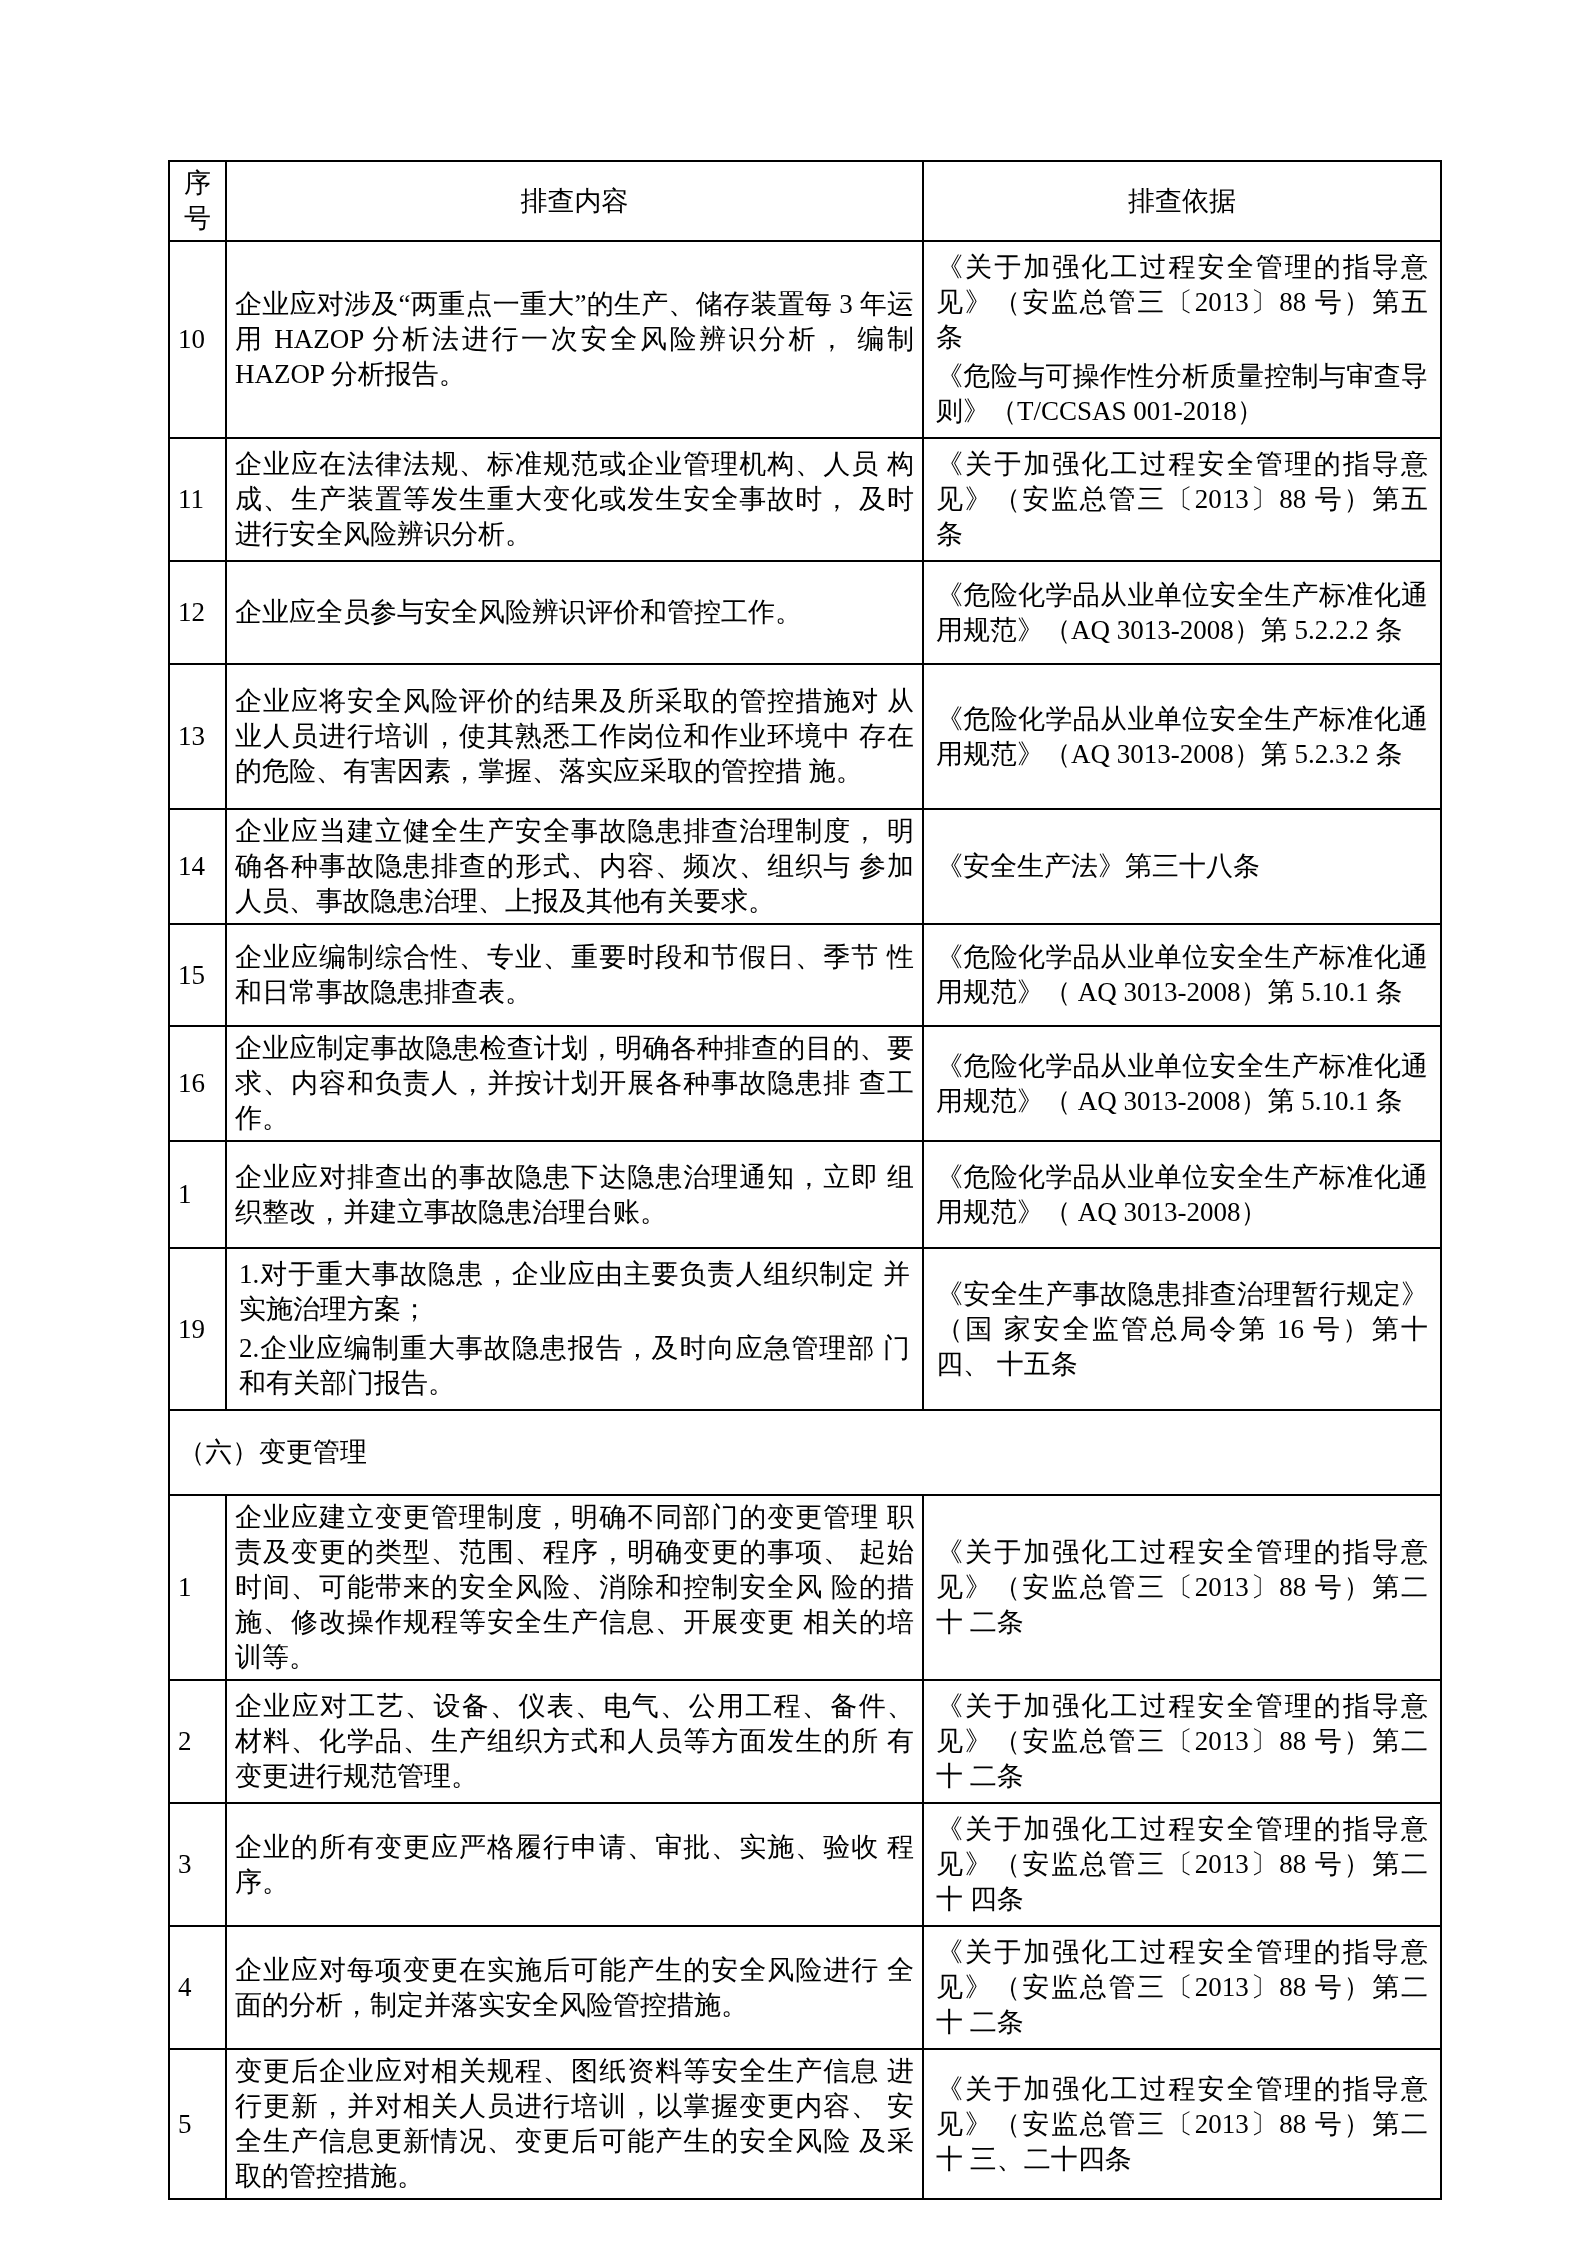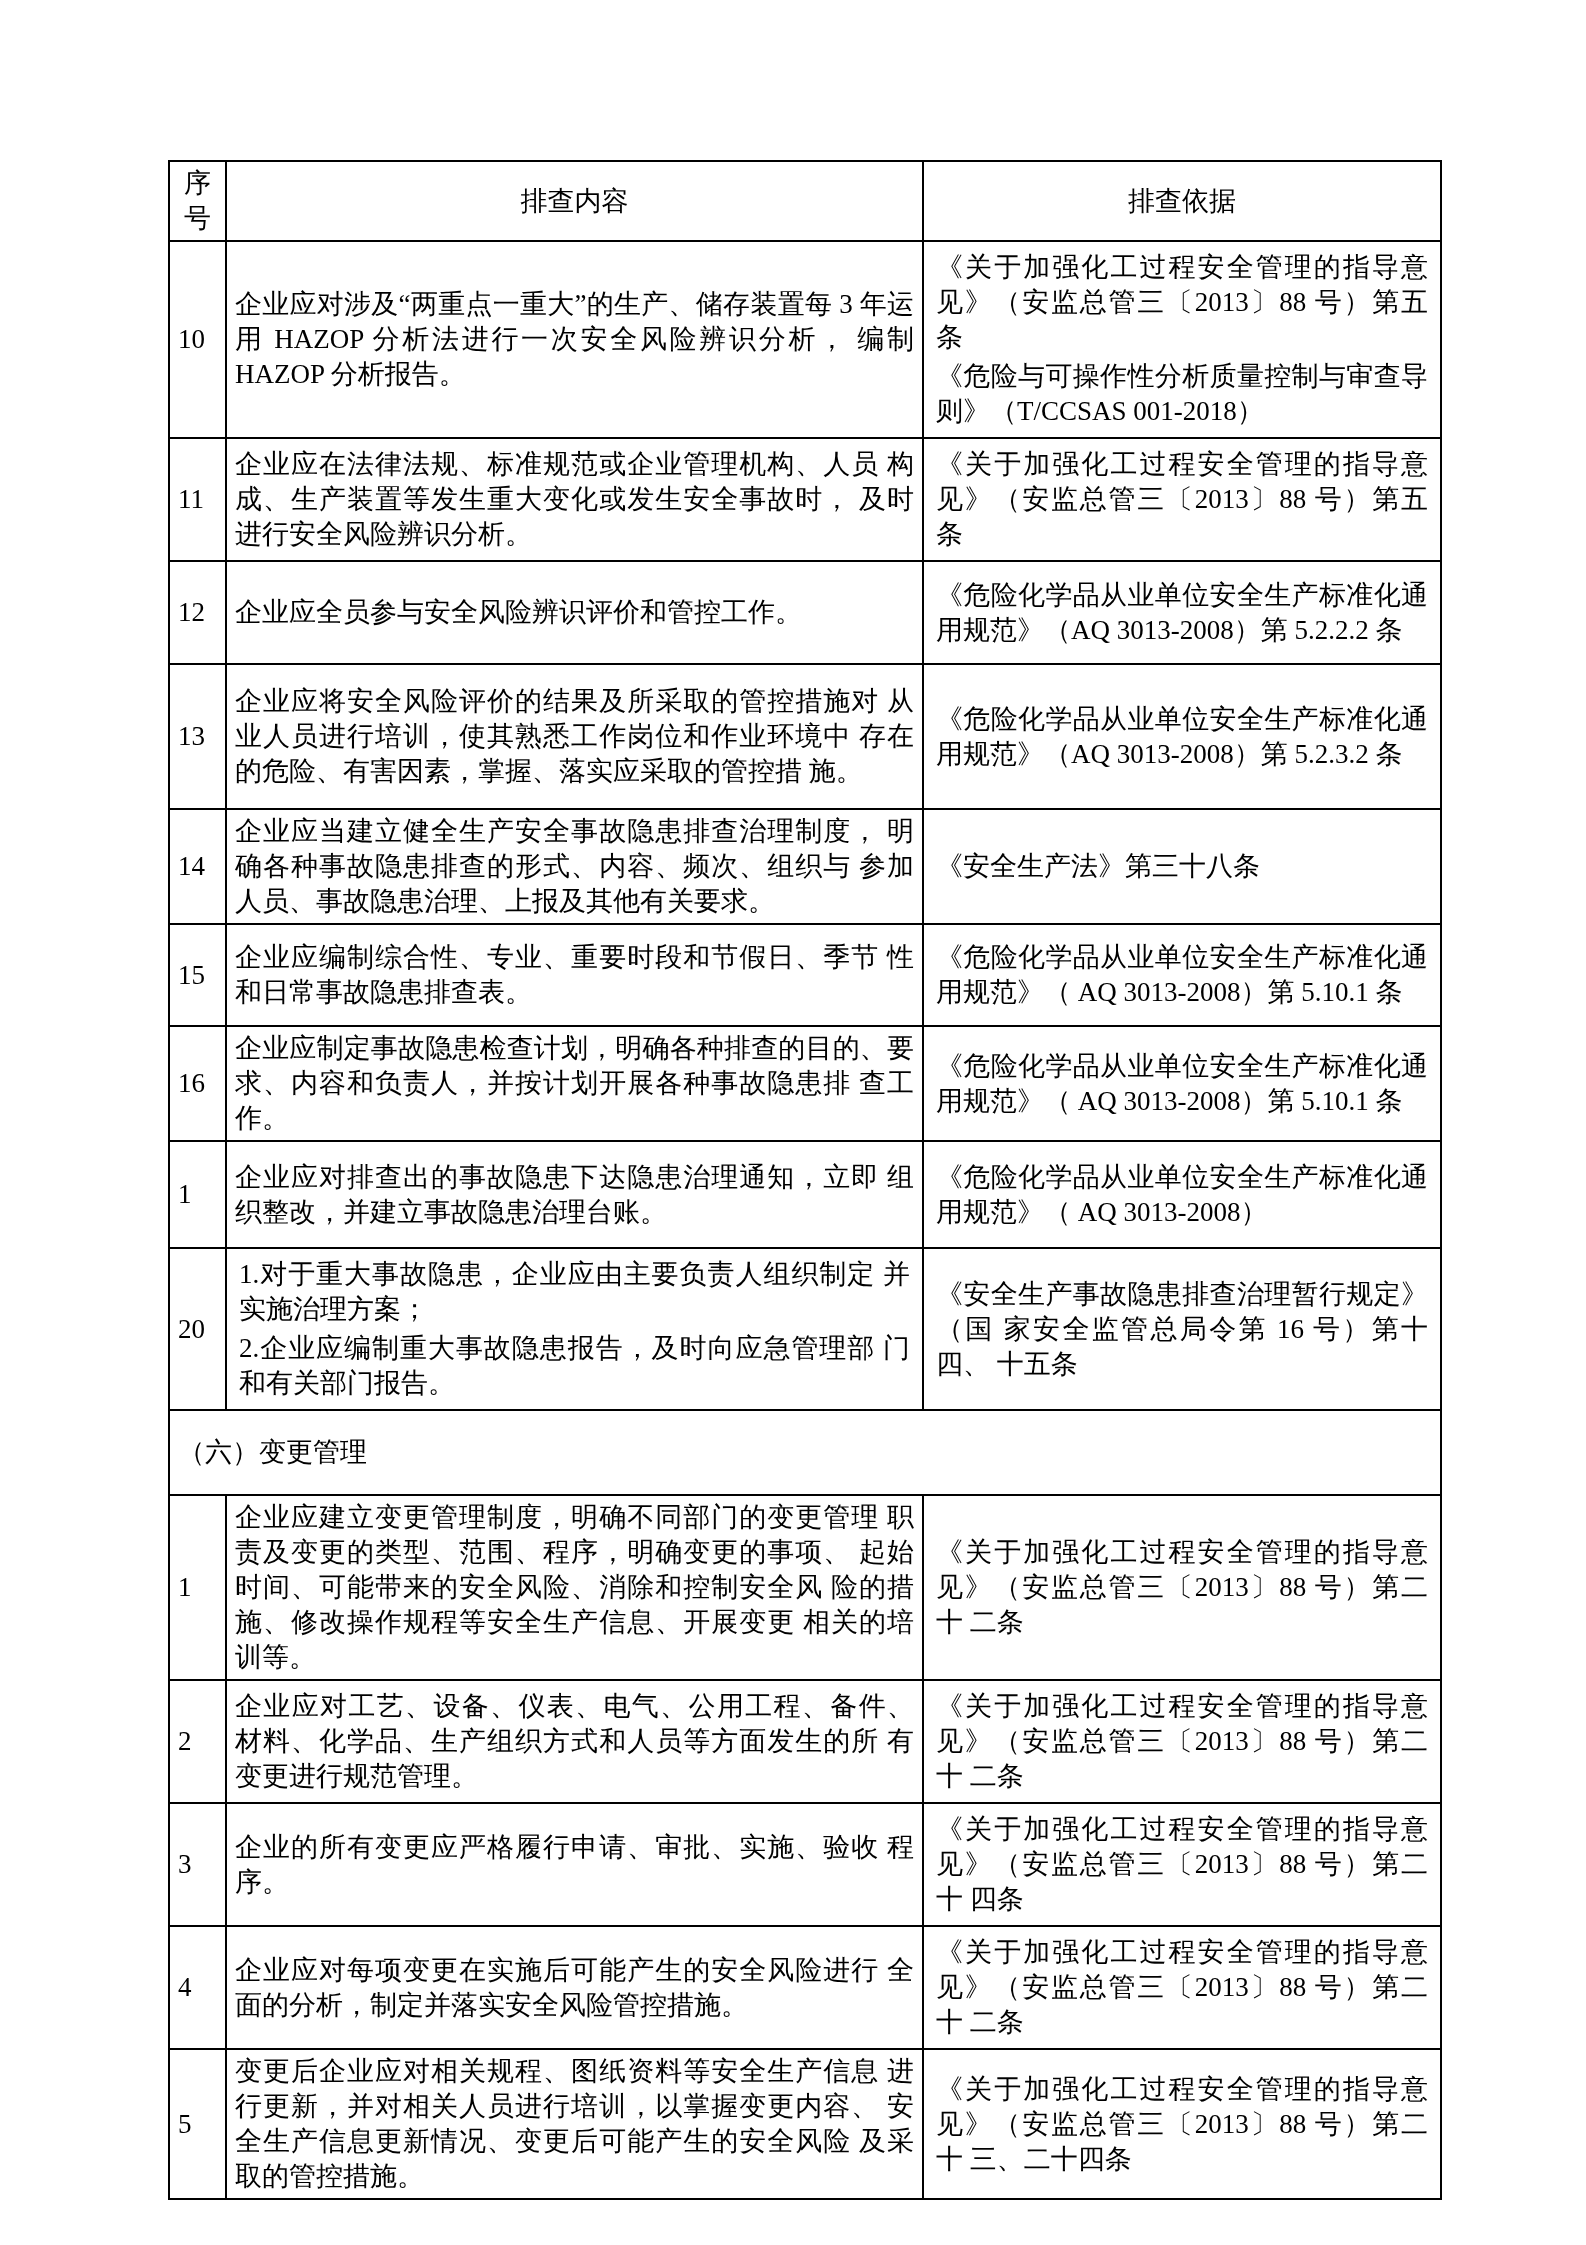--- a/index.html
+++ b/index.html
@@ -118,21 +118,21 @@
 
     <tr style="height:107px">
       <td class="no">1</td>
       <td class="content">企业应对排查出的事故隐患下达隐患治理通知，立即 组织整改，并建立事故隐患治理台账。</td>
       <td class="basis">
         <p>《危险化学品从业单位安全生产标准化通 用规范》（ AQ 3013-2008）</p>
       </td>
     </tr>
 
     <tr style="height:146px">
-      <td class="no">20</td>
+      <td class="no">19</td>
       <td class="content">
         <p>1.对于重大事故隐患，企业应由主要负责人组织制定 并实施治理方案；</p>
         <p>2.企业应编制重大事故隐患报告，及时向应急管理部 门和有关部门报告。</p>
       </td>
       <td class="basis">
         <p>《安全生产事故隐患排查治理暂行规定》（国 家安全监管总局令第 16 号）第十四、 十五条</p>
       </td>
     </tr>
 
     <tr style="height:85px">

